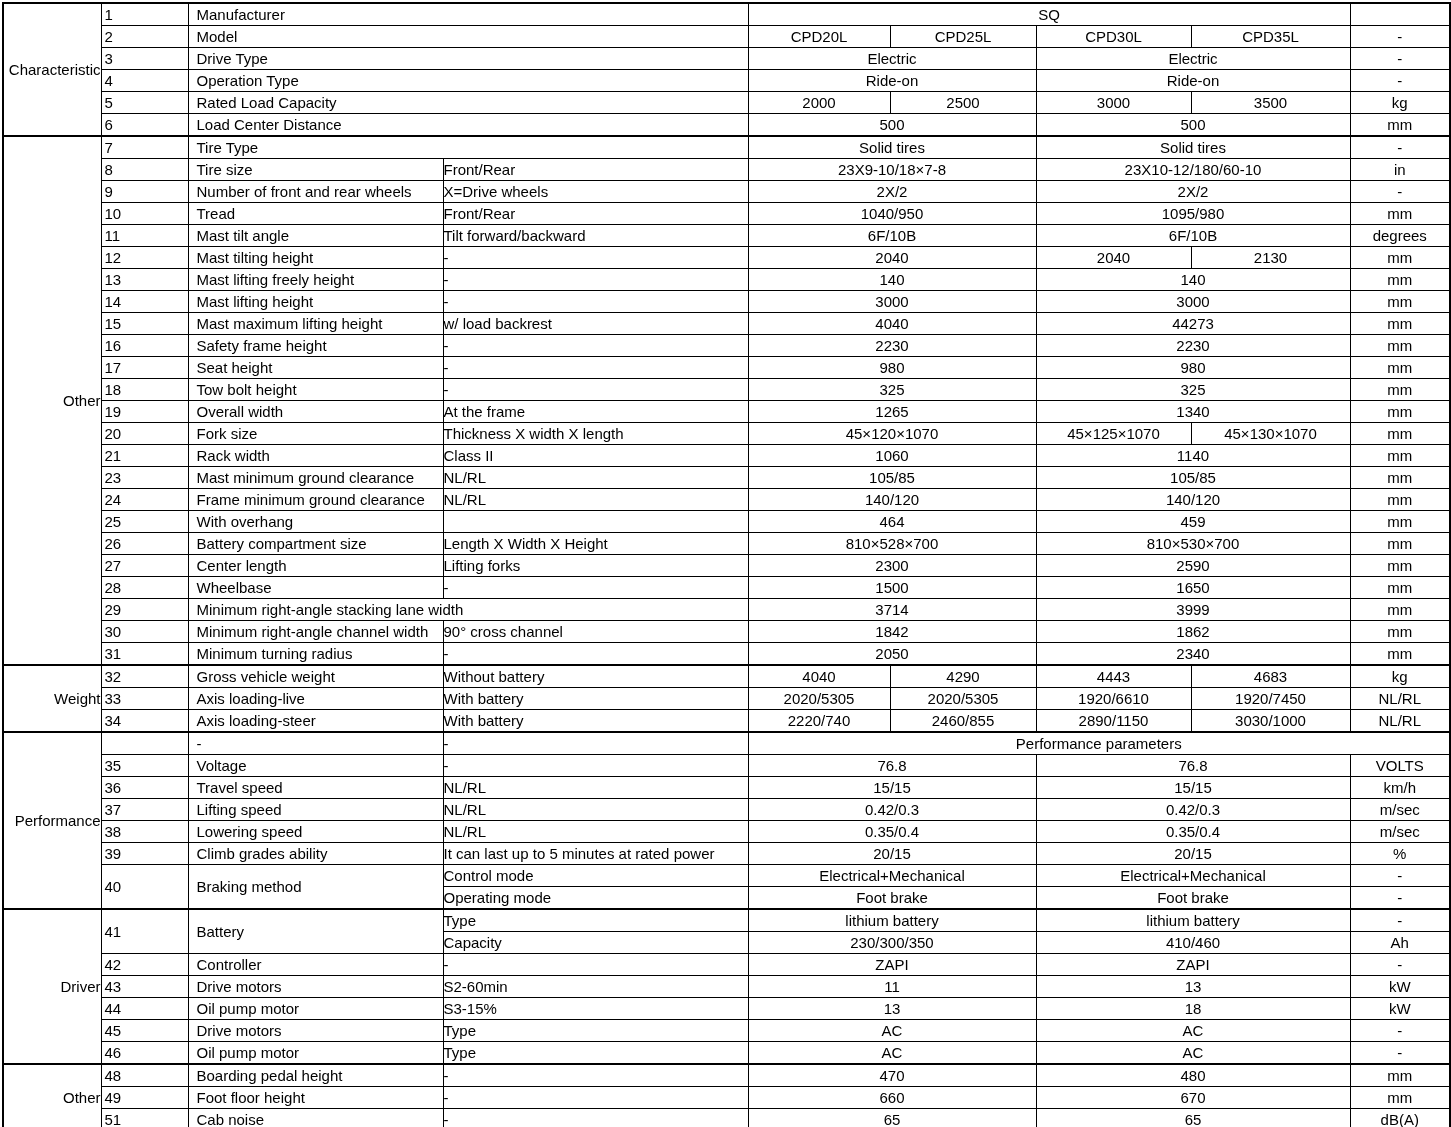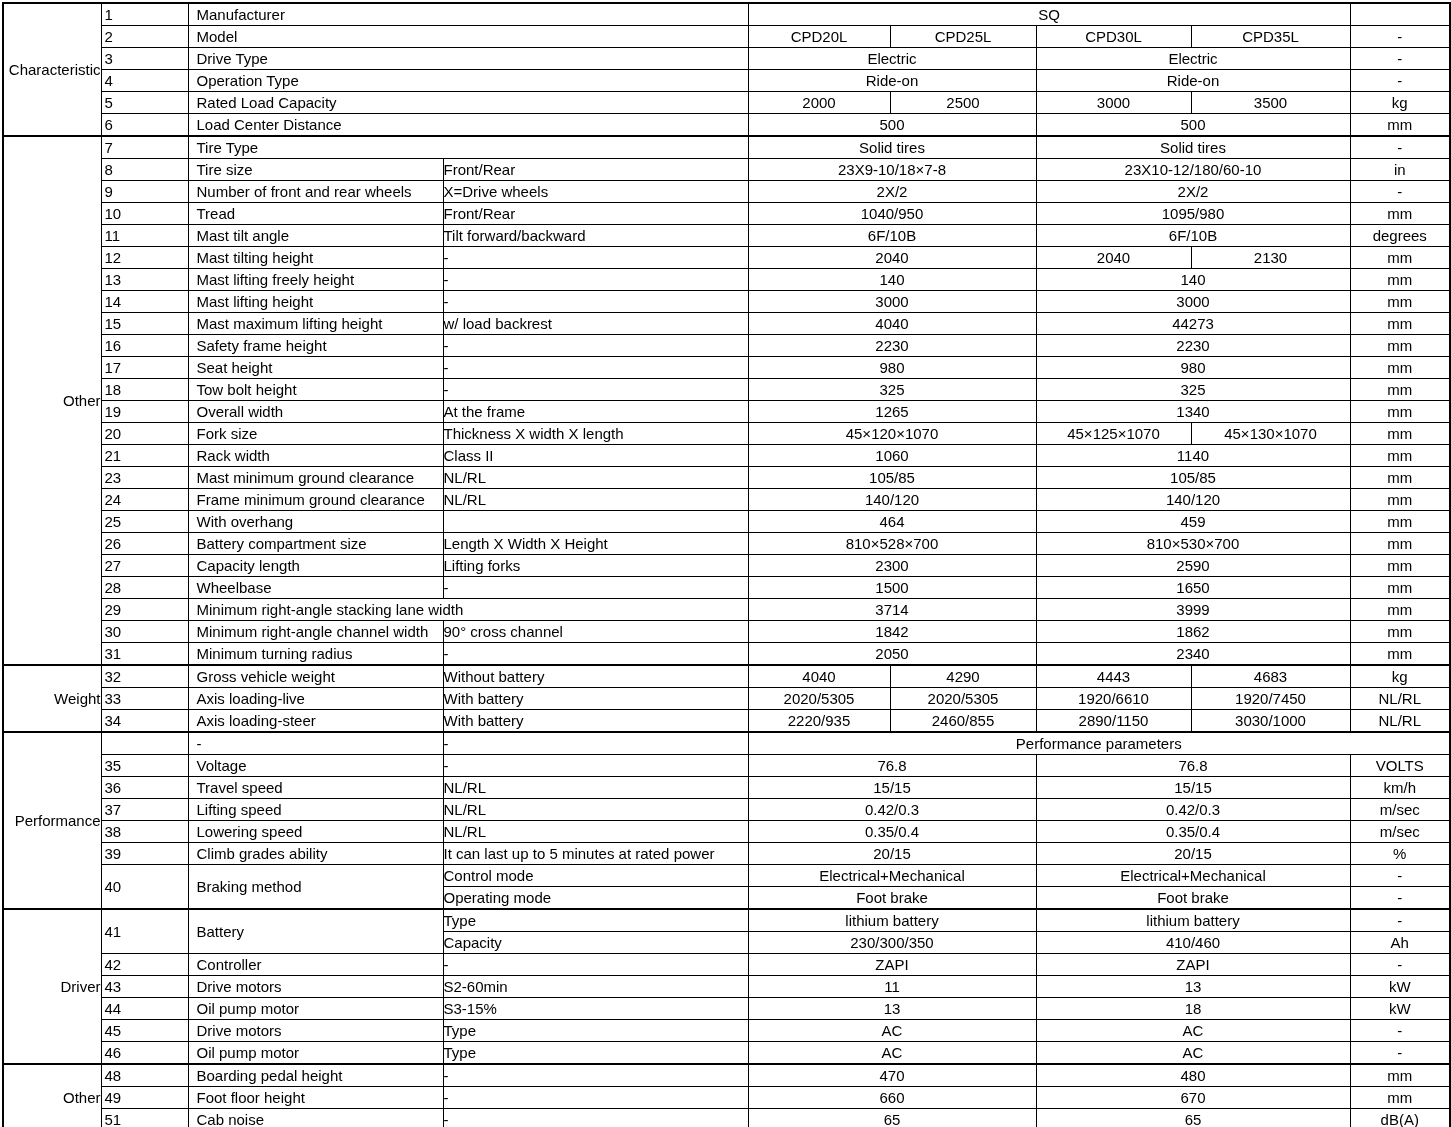--- a/index.html
+++ b/index.html
@@ -240,21 +240,21 @@
       <tr>
         <td class="num">26</td>
         <td class="name">Battery compartment size</td>
         <td class="sub">Length X Width X Height</td>
         <td class="val" colspan="2">810×528×700</td>
         <td class="val" colspan="2">810×530×700</td>
         <td class="unit">mm</td>
       </tr>
       <tr>
         <td class="num">27</td>
-        <td class="name">Capacity length</td>
+        <td class="name">Center length</td>
         <td class="sub">Lifting forks</td>
         <td class="val" colspan="2">2300</td>
         <td class="val" colspan="2">2590</td>
         <td class="unit">mm</td>
       </tr>
       <tr>
         <td class="num">28</td>
         <td class="name">Wheelbase</td>
         <td class="sub">-</td>
         <td class="val" colspan="2">1500</td>
@@ -302,21 +302,21 @@
         <td class="val">2020/5305</td>
         <td class="val">2020/5305</td>
         <td class="val">1920/6610</td>
         <td class="val">1920/7450</td>
         <td class="unit">NL/RL</td>
       </tr>
       <tr>
         <td class="num">34</td>
         <td class="name">Axis loading-steer</td>
         <td class="sub">With battery</td>
-        <td class="val">2220/935</td>
+        <td class="val">2220/740</td>
         <td class="val">2460/855</td>
         <td class="val">2890/1150</td>
         <td class="val">3030/1000</td>
         <td class="unit">NL/RL</td>
       </tr>
       <tr class="sec-top">
         <td class="cat" rowspan="8">Performance</td>
         <td class="num"></td>
         <td class="name">-</td>
         <td class="sub">-</td>

